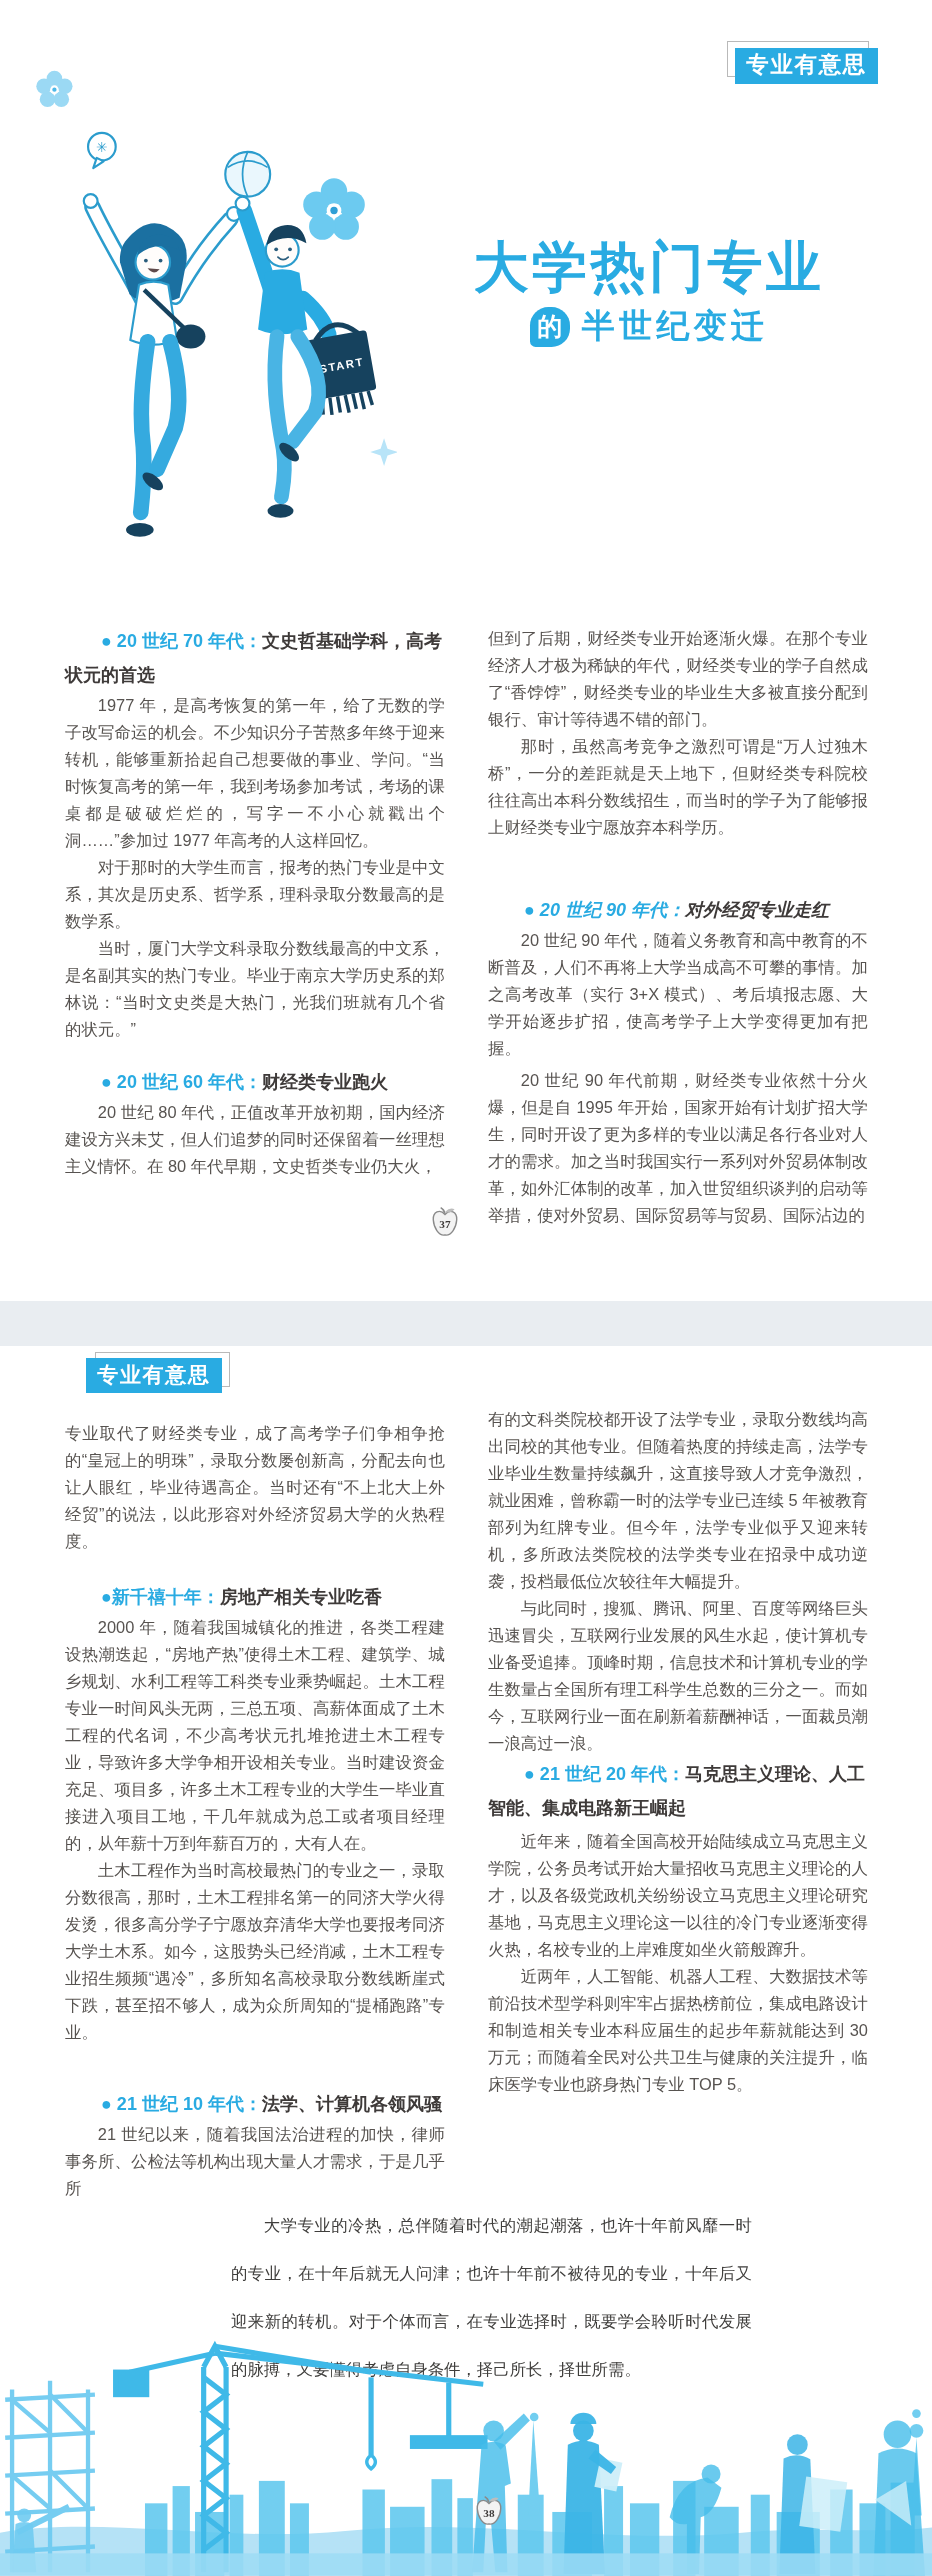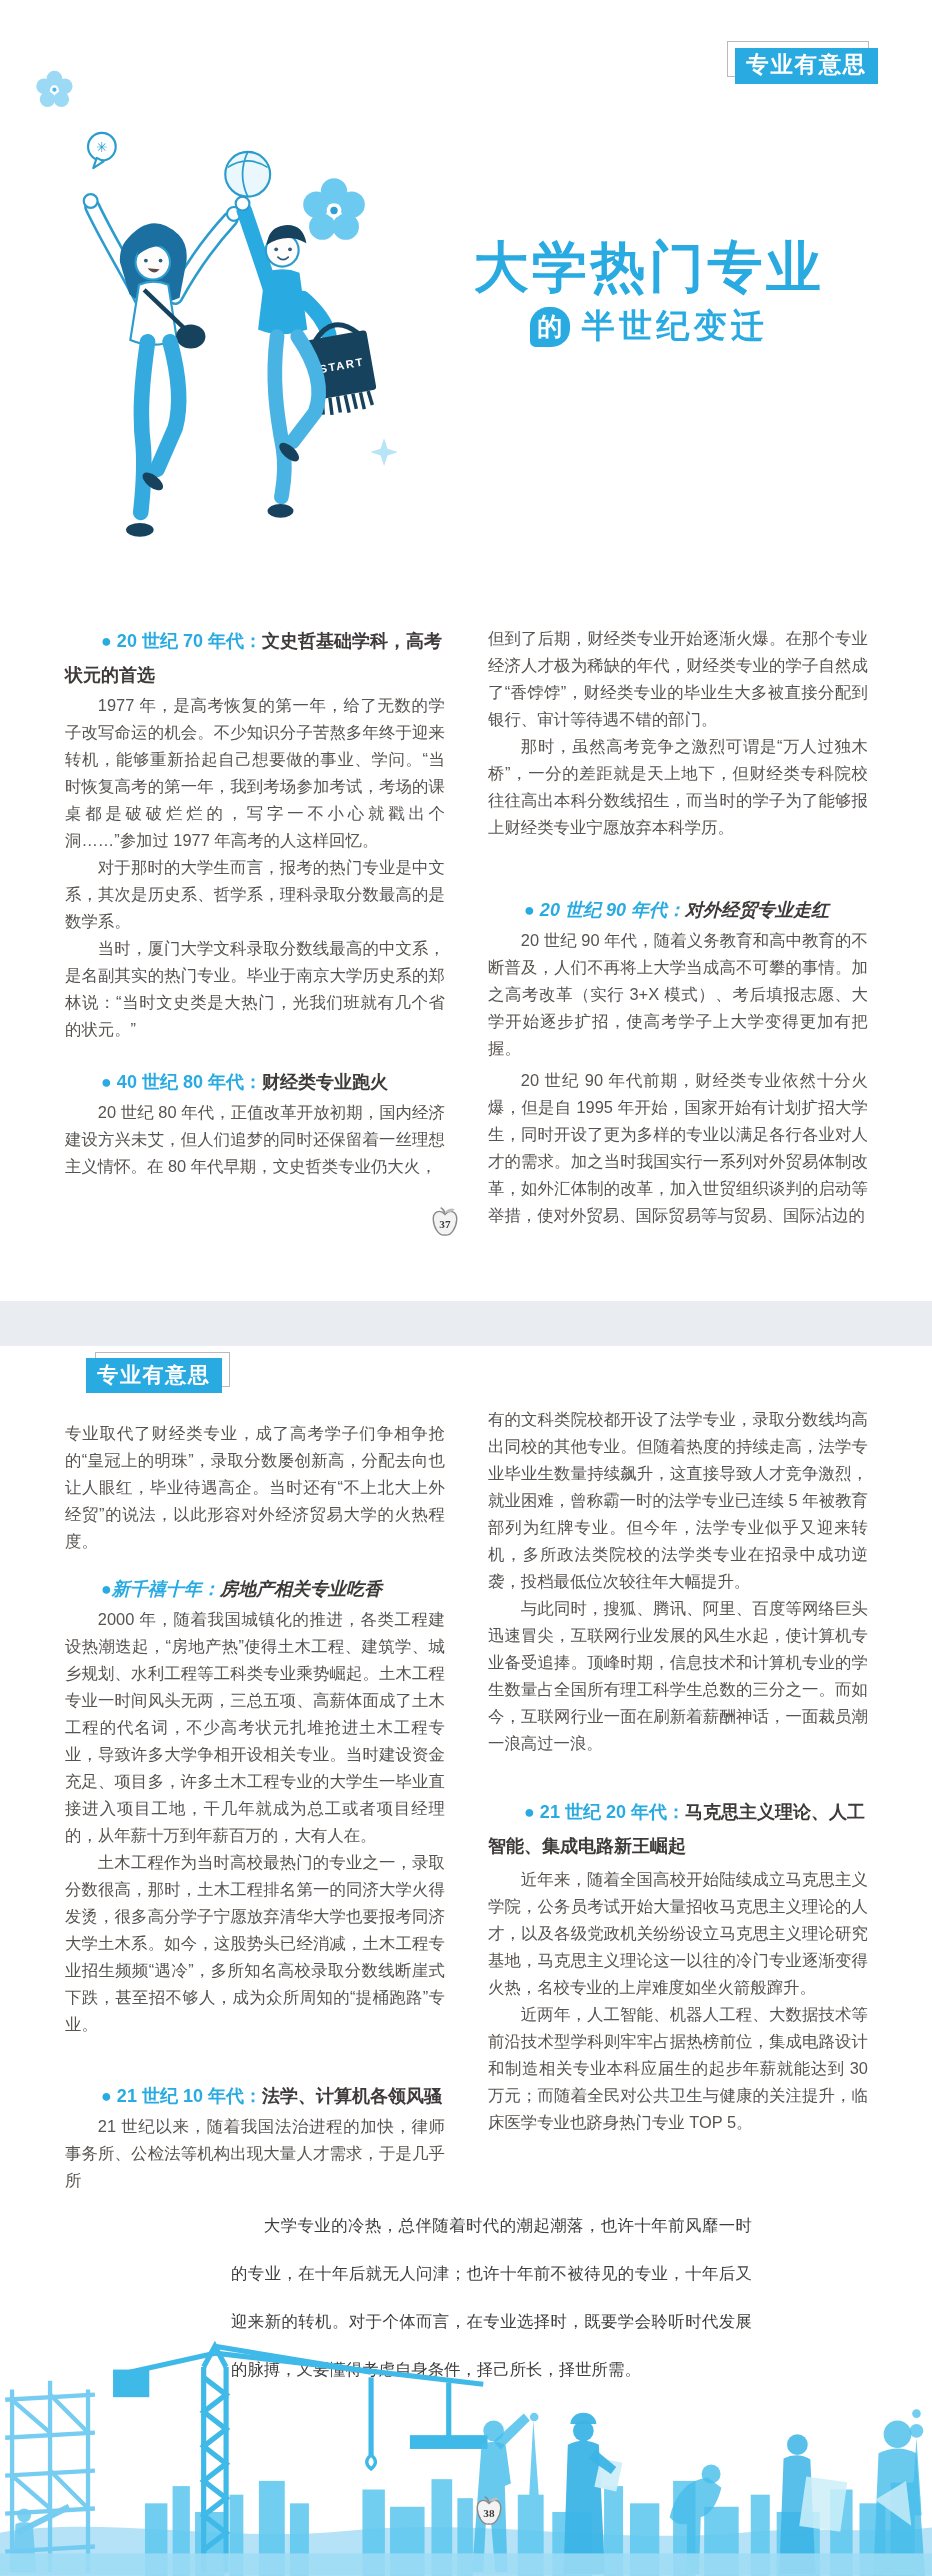--- a/index.html
+++ b/index.html
@@ -152,21 +152,21 @@
       <span class="de-box">的</span>
       <span class="subtitle-text">半世纪变迁</span>
     </div>
 
 
     <div class="col" style="left:65px; top:624px;">
       <div class="h"><span class="era">● 20 世纪 70 年代：</span><span>文史哲基础学科，高考状元的首选</span></div>
       <p>1977 年，是高考恢复的第一年，给了无数的学子改写命运的机会。不少知识分子苦熬多年终于迎来转机，能够重新拾起自己想要做的事业、学问。“当时恢复高考的第一年，我到考场参加考试，考场的课桌都是破破烂烂的，写字一不小心就戳出个洞……”参加过 1977 年高考的人这样回忆。</p>
       <p>对于那时的大学生而言，报考的热门专业是中文系，其次是历史系、哲学系，理科录取分数最高的是数学系。</p>
       <p>当时，厦门大学文科录取分数线最高的中文系，是名副其实的热门专业。毕业于南京大学历史系的郑林说：“当时文史类是大热门，光我们班就有几个省的状元。”</p>
-      <div class="h" style="margin-top:22.4px;"><span class="era">● 40 世纪 80 年代：</span><span>财经类专业跑火</span></div>
+      <div class="h" style="margin-top:22.4px;"><span class="era">● 20 世纪 60 年代：</span><span>财经类专业跑火</span></div>
       <p>20 世纪 80 年代，正值改革开放初期，国内经济建设方兴未艾，但人们追梦的同时还保留着一丝理想主义情怀。在 80 年代早期，文史哲类专业仍大火，</p>
     </div>
 
     <div class="col" style="left:488px; top:625px;">
       <p class="cont">但到了后期，财经类专业开始逐渐火爆。在那个专业经济人才极为稀缺的年代，财经类专业的学子自然成了“香饽饽”，财经类专业的毕业生大多被直接分配到银行、审计等待遇不错的部门。</p>
       <p>那时，虽然高考竞争之激烈可谓是“万人过独木桥”，一分的差距就是天上地下，但财经类专科院校往往高出本科分数线招生，而当时的学子为了能够报上财经类专业宁愿放弃本科学历。</p>
       <div class="h" style="margin-top:52px;font-style:italic;"><span class="era">● 20 世纪 90 年代：</span><span>对外经贸专业走红</span></div>
       <p>20 世纪 90 年代，随着义务教育和高中教育的不断普及，人们不再将上大学当成高不可攀的事情。加之高考改革（实行 3+X 模式）、考后填报志愿、大学开始逐步扩招，使高考学子上大学变得更加有把握。</p>
       <p style="margin-top:5.2px;">20 世纪 90 年代前期，财经类专业依然十分火爆，但是自 1995 年开始，国家开始有计划扩招大学生，同时开设了更为多样的专业以满足各行各业对人才的需求。加之当时我国实行一系列对外贸易体制改革，如外汇体制的改革，加入世贸组织谈判的启动等举措，使对外贸易、国际贸易等与贸易、国际沾边的</p>
     </div>
@@ -183,31 +183,31 @@
 
   <section class="page page2">
 
     <div class="badge-wrap badge-left" style="left:86px; top:12px;">
       <span class="badge-ghost"></span>
       <span class="badge">专业有意思</span>
     </div>
 
     <div class="col" style="left:65px; top:74px;">
       <p class="cont">专业取代了财经类专业，成了高考学子们争相争抢的“皇冠上的明珠”，录取分数屡创新高，分配去向也让人眼红，毕业待遇高企。当时还有“不上北大上外经贸”的说法，以此形容对外经济贸易大学的火热程度。</p>
-      <div class="h" style="margin-top:17px;font-style:italic;"><span class="era">●新千禧十年：</span><span>房地产相关专业吃香</span></div>
+      <div class="h" style="margin-top:25px;"><span class="era">●新千禧十年：</span><span>房地产相关专业吃香</span></div>
       <p>2000 年，随着我国城镇化的推进，各类工程建设热潮迭起，“房地产热”使得土木工程、建筑学、城乡规划、水利工程等工科类专业乘势崛起。土木工程专业一时间风头无两，三总五项、高薪体面成了土木工程的代名词，不少高考状元扎堆抢进土木工程专业，导致许多大学争相开设相关专业。当时建设资金充足、项目多，许多土木工程专业的大学生一毕业直接进入项目工地，干几年就成为总工或者项目经理的，从年薪十万到年薪百万的，大有人在。</p>
       <p>土木工程作为当时高校最热门的专业之一，录取分数很高，那时，土木工程排名第一的同济大学火得发烫，很多高分学子宁愿放弃清华大学也要报考同济大学土木系。如今，这股势头已经消减，土木工程专业招生频频“遇冷”，多所知名高校录取分数线断崖式下跌，甚至招不够人，成为众所周知的“提桶跑路”专业。</p>
       <div class="h" style="margin-top:41px;"><span class="era">● 21 世纪 10 年代：</span><span>法学、计算机各领风骚</span></div>
       <p>21 世纪以来，随着我国法治进程的加快，律师事务所、公检法等机构出现大量人才需求，于是几乎所</p>
     </div>
 
     <div class="col" style="left:488px; top:60px;">
       <p class="cont">有的文科类院校都开设了法学专业，录取分数线均高出同校的其他专业。但随着热度的持续走高，法学专业毕业生数量持续飙升，这直接导致人才竞争激烈，就业困难，曾称霸一时的法学专业已连续 5 年被教育部列为红牌专业。但今年，法学专业似乎又迎来转机，多所政法类院校的法学类专业在招录中成功逆袭，投档最低位次较往年大幅提升。</p>
       <p>与此同时，搜狐、腾讯、阿里、百度等网络巨头迅速冒尖，互联网行业发展的风生水起，使计算机专业备受追捧。顶峰时期，信息技术和计算机专业的学生数量占全国所有理工科学生总数的三分之一。而如今，互联网行业一面在刷新着薪酬神话，一面裁员潮一浪高过一浪。</p>
-      <div class="h" style="margin-top:38px;"><span class="era">● 21 世纪 20 年代：</span><span>马克思主义理论、人工智能、集成电路新王崛起</span></div>
+      <div class="h" style=""><span class="era">● 21 世纪 20 年代：</span><span>马克思主义理论、人工智能、集成电路新王崛起</span></div>
       <p style="margin-top:2.6px;">近年来，随着全国高校开始陆续成立马克思主义学院，公务员考试开始大量招收马克思主义理论的人才，以及各级党政机关纷纷设立马克思主义理论研究基地，马克思主义理论这一以往的冷门专业逐渐变得火热，名校专业的上岸难度如坐火箭般蹿升。</p>
       <p>近两年，人工智能、机器人工程、大数据技术等前沿技术型学科则牢牢占据热榜前位，集成电路设计和制造相关专业本科应届生的起步年薪就能达到 30 万元；而随着全民对公共卫生与健康的关注提升，临床医学专业也跻身热门专业 TOP 5。</p>
     </div>
 
     <p class="closing">大学专业的冷热，总伴随着时代的潮起潮落，也许十年前风靡一时的专业，在十年后就无人问津；也许十年前不被待见的专业，十年后又迎来新的转机。对于个体而言，在专业选择时，既要学会聆听时代发展的脉搏，又要懂得考虑自身条件，择己所长，择世所需。</p>
 
     <svg width="932" height="242" viewBox="0 0 1080 280" style="position:absolute; left:0; bottom:0;">
       <path d="M0,230 C120,210 260,242 400,228 C560,212 700,244 860,230 C940,222 1010,232 1080,224 L1080,280 L0,280 Z" fill="#b5e2f6"></path>
 
       <g fill="#5fc8ef" opacity="0.88">

